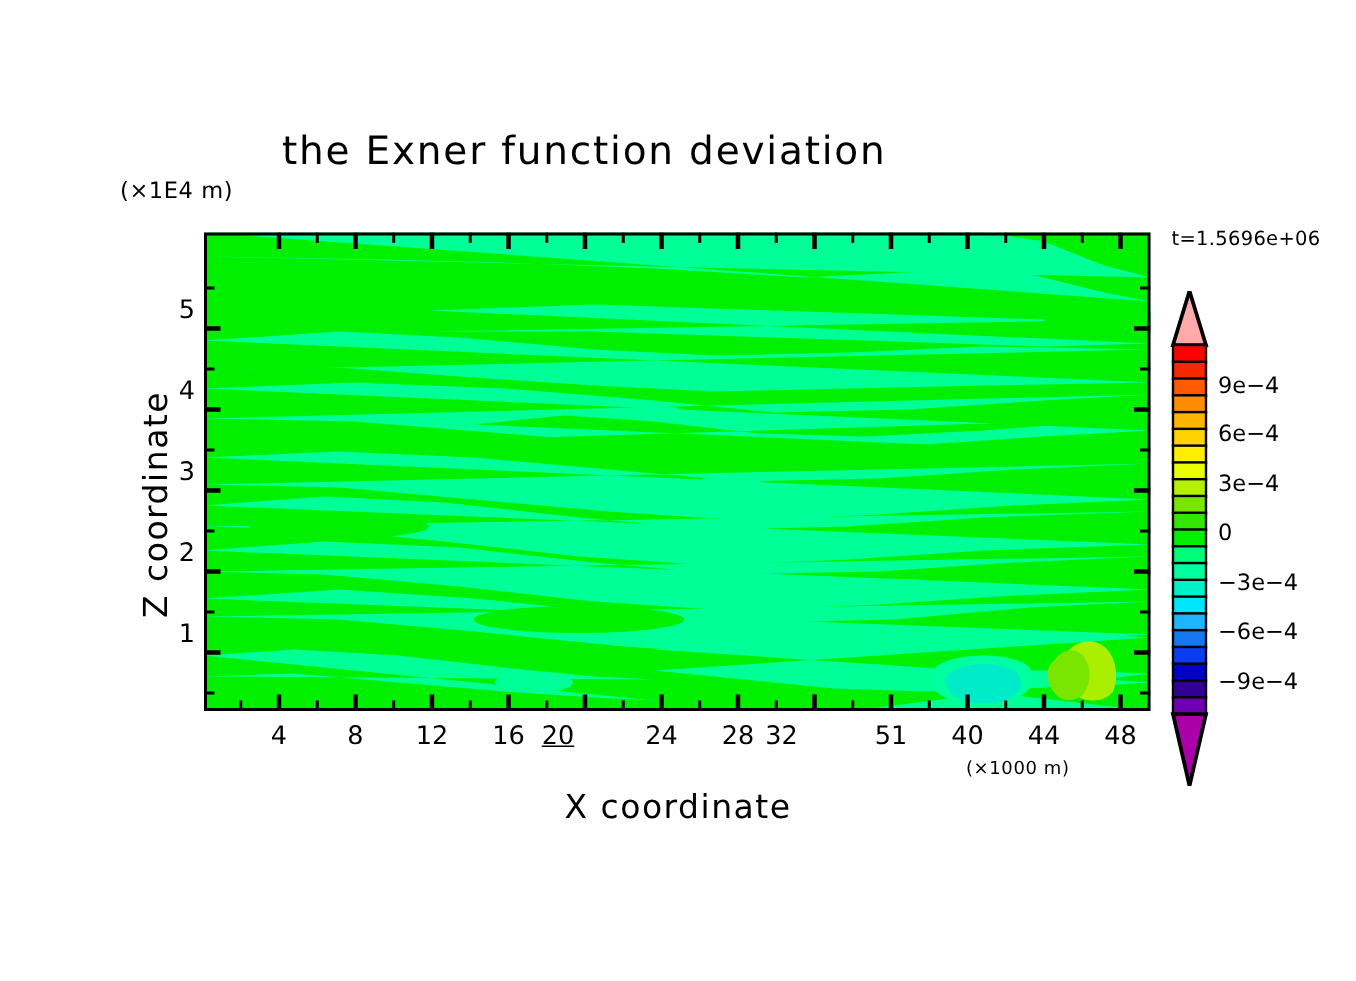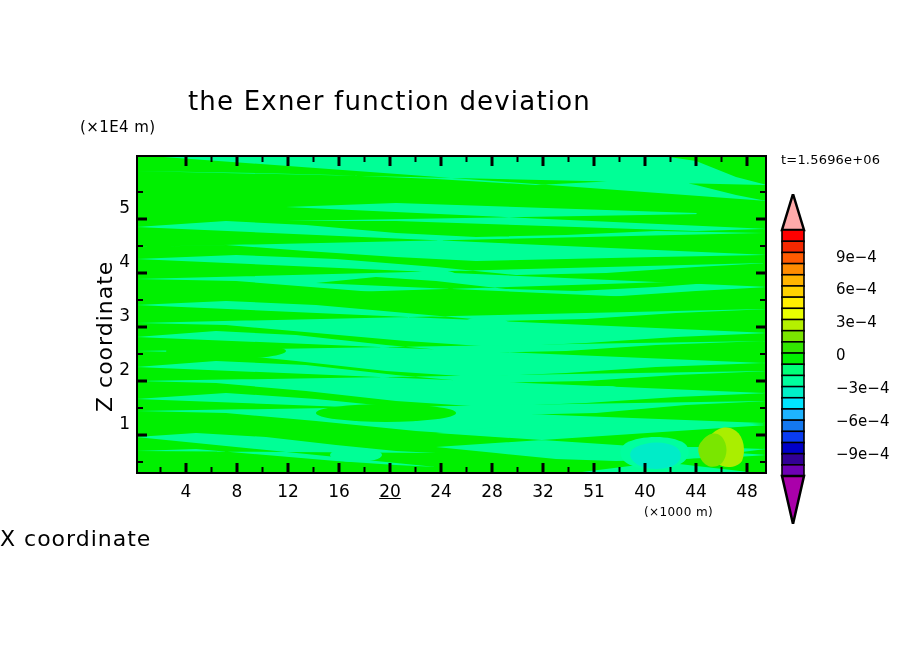--- a/index.html
+++ b/index.html
@@ -54,20 +54,21 @@
     letter-spacing: 0.2px;
     text-align: right;
   }
 
   
   #x-axis-title {
     position: absolute;
     left: 0;
     top: 526px;
     width: 904px;
+    text-align: center;
     font-size: 22px;
     letter-spacing: 1px;
   }
   #y-axis-title {
     position: absolute;
     left: 0;
     top: 0;
     transform-origin: 0 0;
     transform: translate(92px, 412px) rotate(-90deg);
     font-size: 22px;
@@ -124,21 +125,20 @@
     top: 194px;
     width: 30px;
     height: 330px;
   }
   .cb-tick-label {
     position: absolute;
     left: 812px;
     font-size: 15px;
     margin-top: -9px;
     white-space: nowrap;
-    margin-left: 24px;
   }
 </style>
 </head>
 <body>
 
 <div id="plot-title">the Exner function deviation</div>
 
 <div id="y-unit-label">(×1E4 m)</div>
 <div id="x-unit-label">(×1000 m)</div>
 
@@ -285,24 +285,24 @@
         <rect x="4" y="270.8181818181818" width="22" height="11.581818181818182" fill="#6e00b4" stroke="#000" stroke-width="1.6"></rect>
         <polygon points="4,282 26,282 15,330" fill="#aa00aa" stroke="#000" stroke-width="2.5" stroke-linejoin="miter"></polygon>
       </g>
   </svg>
 </div>
 
 <div class="x-tick-label" style="left: 186px;">4</div>
 <div class="x-tick-label" style="left: 237px;">8</div>
 <div class="x-tick-label" style="left: 288px;">12</div>
 <div class="x-tick-label" style="left: 339px;">16</div>
-<div class="x-tick-label" style="left: 390px; text-decoration: underline;">20</div>
+<div class="x-tick-label" style="left: 372px; text-decoration: underline;">20</div>
 <div class="x-tick-label" style="left: 441px;">24</div>
 <div class="x-tick-label" style="left: 492px;">28</div>
-<div class="x-tick-label" style="left: 543px;">32</div>
+<div class="x-tick-label" style="left: 521px;">32</div>
 <div class="x-tick-label" style="left: 594px;">51</div>
 <div class="x-tick-label" style="left: 645px;">40</div>
 <div class="x-tick-label" style="left: 696px;">44</div>
 <div class="x-tick-label" style="left: 747px;">48</div>
 <div class="y-tick-label" style="top: 424px;">1</div>
 <div class="y-tick-label" style="top: 370px;">2</div>
 <div class="y-tick-label" style="top: 316px;">3</div>
 <div class="y-tick-label" style="top: 262px;">4</div>
 <div class="y-tick-label" style="top: 208px;">5</div>
 <div class="cb-tick-label" style="top: 257px;">9e−4</div>

